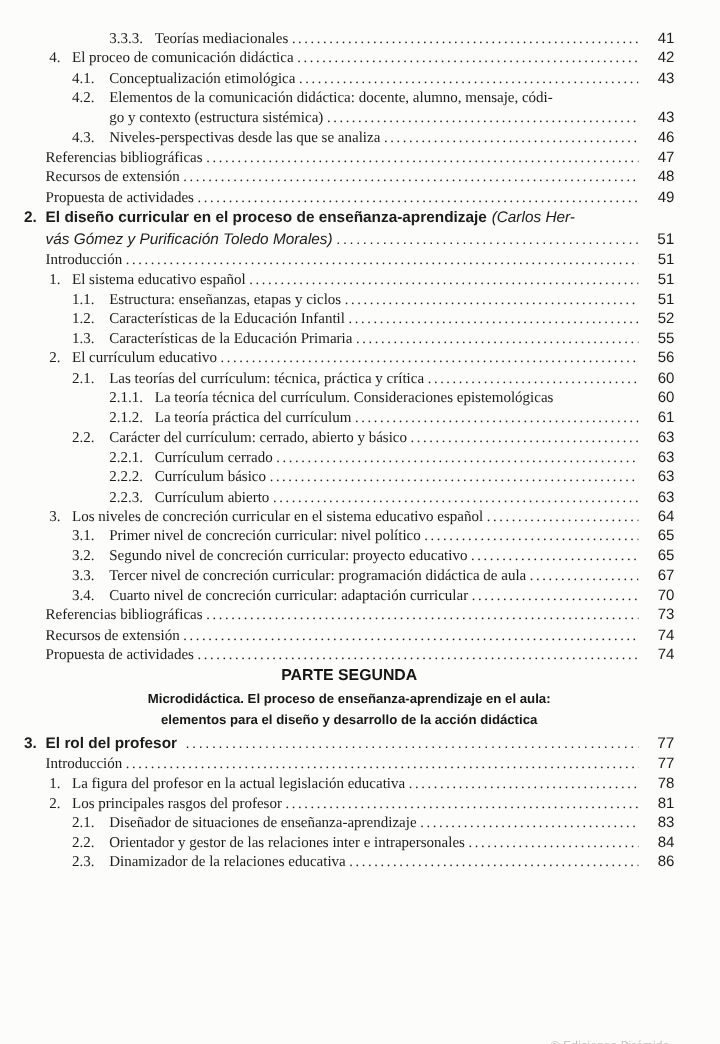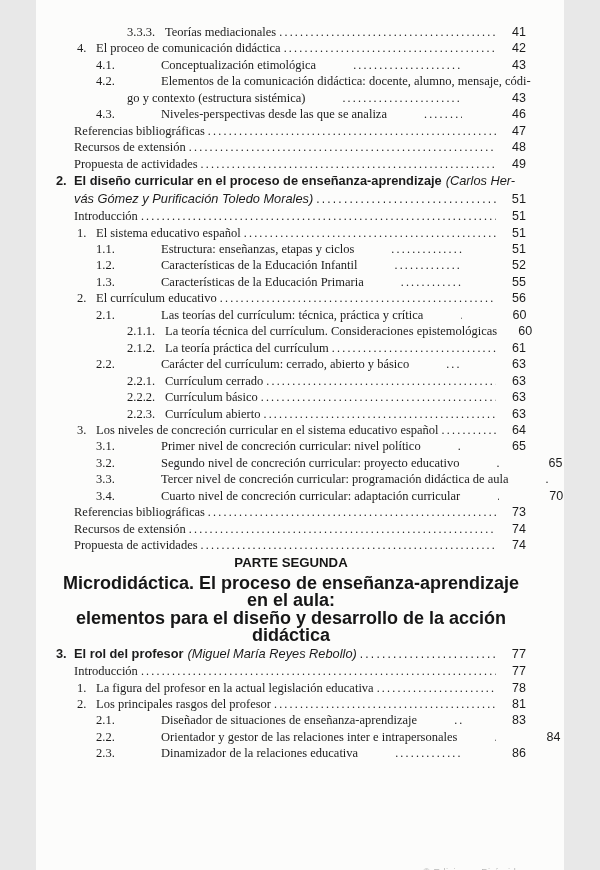--- a/index.html
+++ b/index.html
@@ -1,55 +1,55 @@
 <!DOCTYPE html>
 <html><head>
 <meta charset="utf-8">
 <style>
   html,body { margin:0; padding:0; background:#e8e8e8; }
   .page {
-    width:528px; height:870px; margin:0 auto; position:relative;
+    width:600px; height:870px; margin:0 auto; position:relative;
     background:#fcfcfb; overflow:hidden; color:#1c1c1c;
     font-family:"Liberation Serif", serif; font-size:12.5px;
   }
   .inner { padding:24px 38px 0 20px; }
   section.blk { margin:0; }
 
   
   .row { display:flex; align-items:baseline; line-height:16.45px; }
   .num { flex:none; }
   .txt { flex:none; white-space:pre; }
   .dots { flex:1 1 0; min-width:0; overflow:hidden; white-space:nowrap; padding:0 2px 0 3px; }
   .dots::after {
     content:"..............................................................................................................................";
     letter-spacing:2.2px; font-size:12px; color:#222;
   }
   .dots.off::after { content:""; }
   .pg { flex:none; width:30px; text-align:right; font-family:Liberation Sans, sans-serif; }
 
   .lvl0 { padding-left:18px; }
   .lvl1 { padding-left:21px; } .lvl1 .num { width:19px; }
-  .lvl2 { padding-left:40px;gap:34px; } .lvl2 .num { width:31px; }
+  .lvl2 { padding-left:40px; } .lvl2 .num { width:31px; }
   .lvl3 { padding-left:71px; } .lvl3 .num { width:38px; }
   .cont.lvl2 { padding-left:71px; }
 
   
   .ch-row {
     display:flex; align-items:baseline; line-height:17.5px;
     font-family:"Liberation Sans", sans-serif; font-size:12.8px;
   }
   .ch-row .num { width:18px; font-weight:bold; }
   .ch-bold { font-weight:bold; margin-right:4px; white-space:pre; }
   .ch-it { font-style:italic; white-space:pre; }
   .ch-cont { padding-left:18px; }
 
   
   .part { text-align:center; font-family:Liberation Sans, sans-serif; font-weight:bold; color:#161616; }
   .part-title { font-size:13.2px; line-height:17px; }
-  .part-sub { font-size:18px; line-height:17.5px; }
+  .part-sub { font-size:11px; line-height:17.5px; }
   .part-sub-wrap { margin-top:4px; }
 
   
   [data-name="chapter-1-tail"]    { margin-top:4px; }
   [data-name="chapter-2-heading"] { margin-top:33px; }
   [data-name="chapter-2-entries"] { margin-top:20px; }
   [data-name="part-2-heading"]    { margin-top:26px; }
   [data-name="chapter-3-heading"] { margin-top:16px; }
   [data-name="chapter-3-entries"] { margin-top:17px; }
 
@@ -257,21 +257,20 @@
         <div class="part-title" data-name="part-heading">PARTE SEGUNDA</div>
         <div class="part-sub-wrap" data-name="part-subtitle">
           <div class="part-sub" data-name="part-subtitle-line">Microdidáctica. El proceso de enseñanza-aprendizaje en el aula:</div>
           <div class="part-sub" data-name="part-subtitle-line">elementos para el diseño y desarrollo de la acción didáctica</div>
         </div>
       </section>
       <section class="blk" data-name="chapter-3-heading">
         <div class="ch-row" data-name="chapter-title-line">
           <span class="num" data-name="chapter-number">3.</span>
           <span class="ch-bold" data-name="chapter-title">El rol del profesor</span>
-          <span class="ch-it" data-name="chapter-author">(Miguel María Reyes Rebollo)</span>
           <span class="dots" data-name="dot-leader"></span>
           <span class="pg" data-name="page-number">77</span>
         </div>
       </section>
       <section class="blk" data-name="chapter-3-entries">
         <div class="row lvl0" data-name="toc-entry">
           <span class="txt" data-name="entry-title">Introducción</span>
           <span class="dots" data-name="dot-leader"></span>
           <span class="pg" data-name="page-number">77</span>
         </div>

